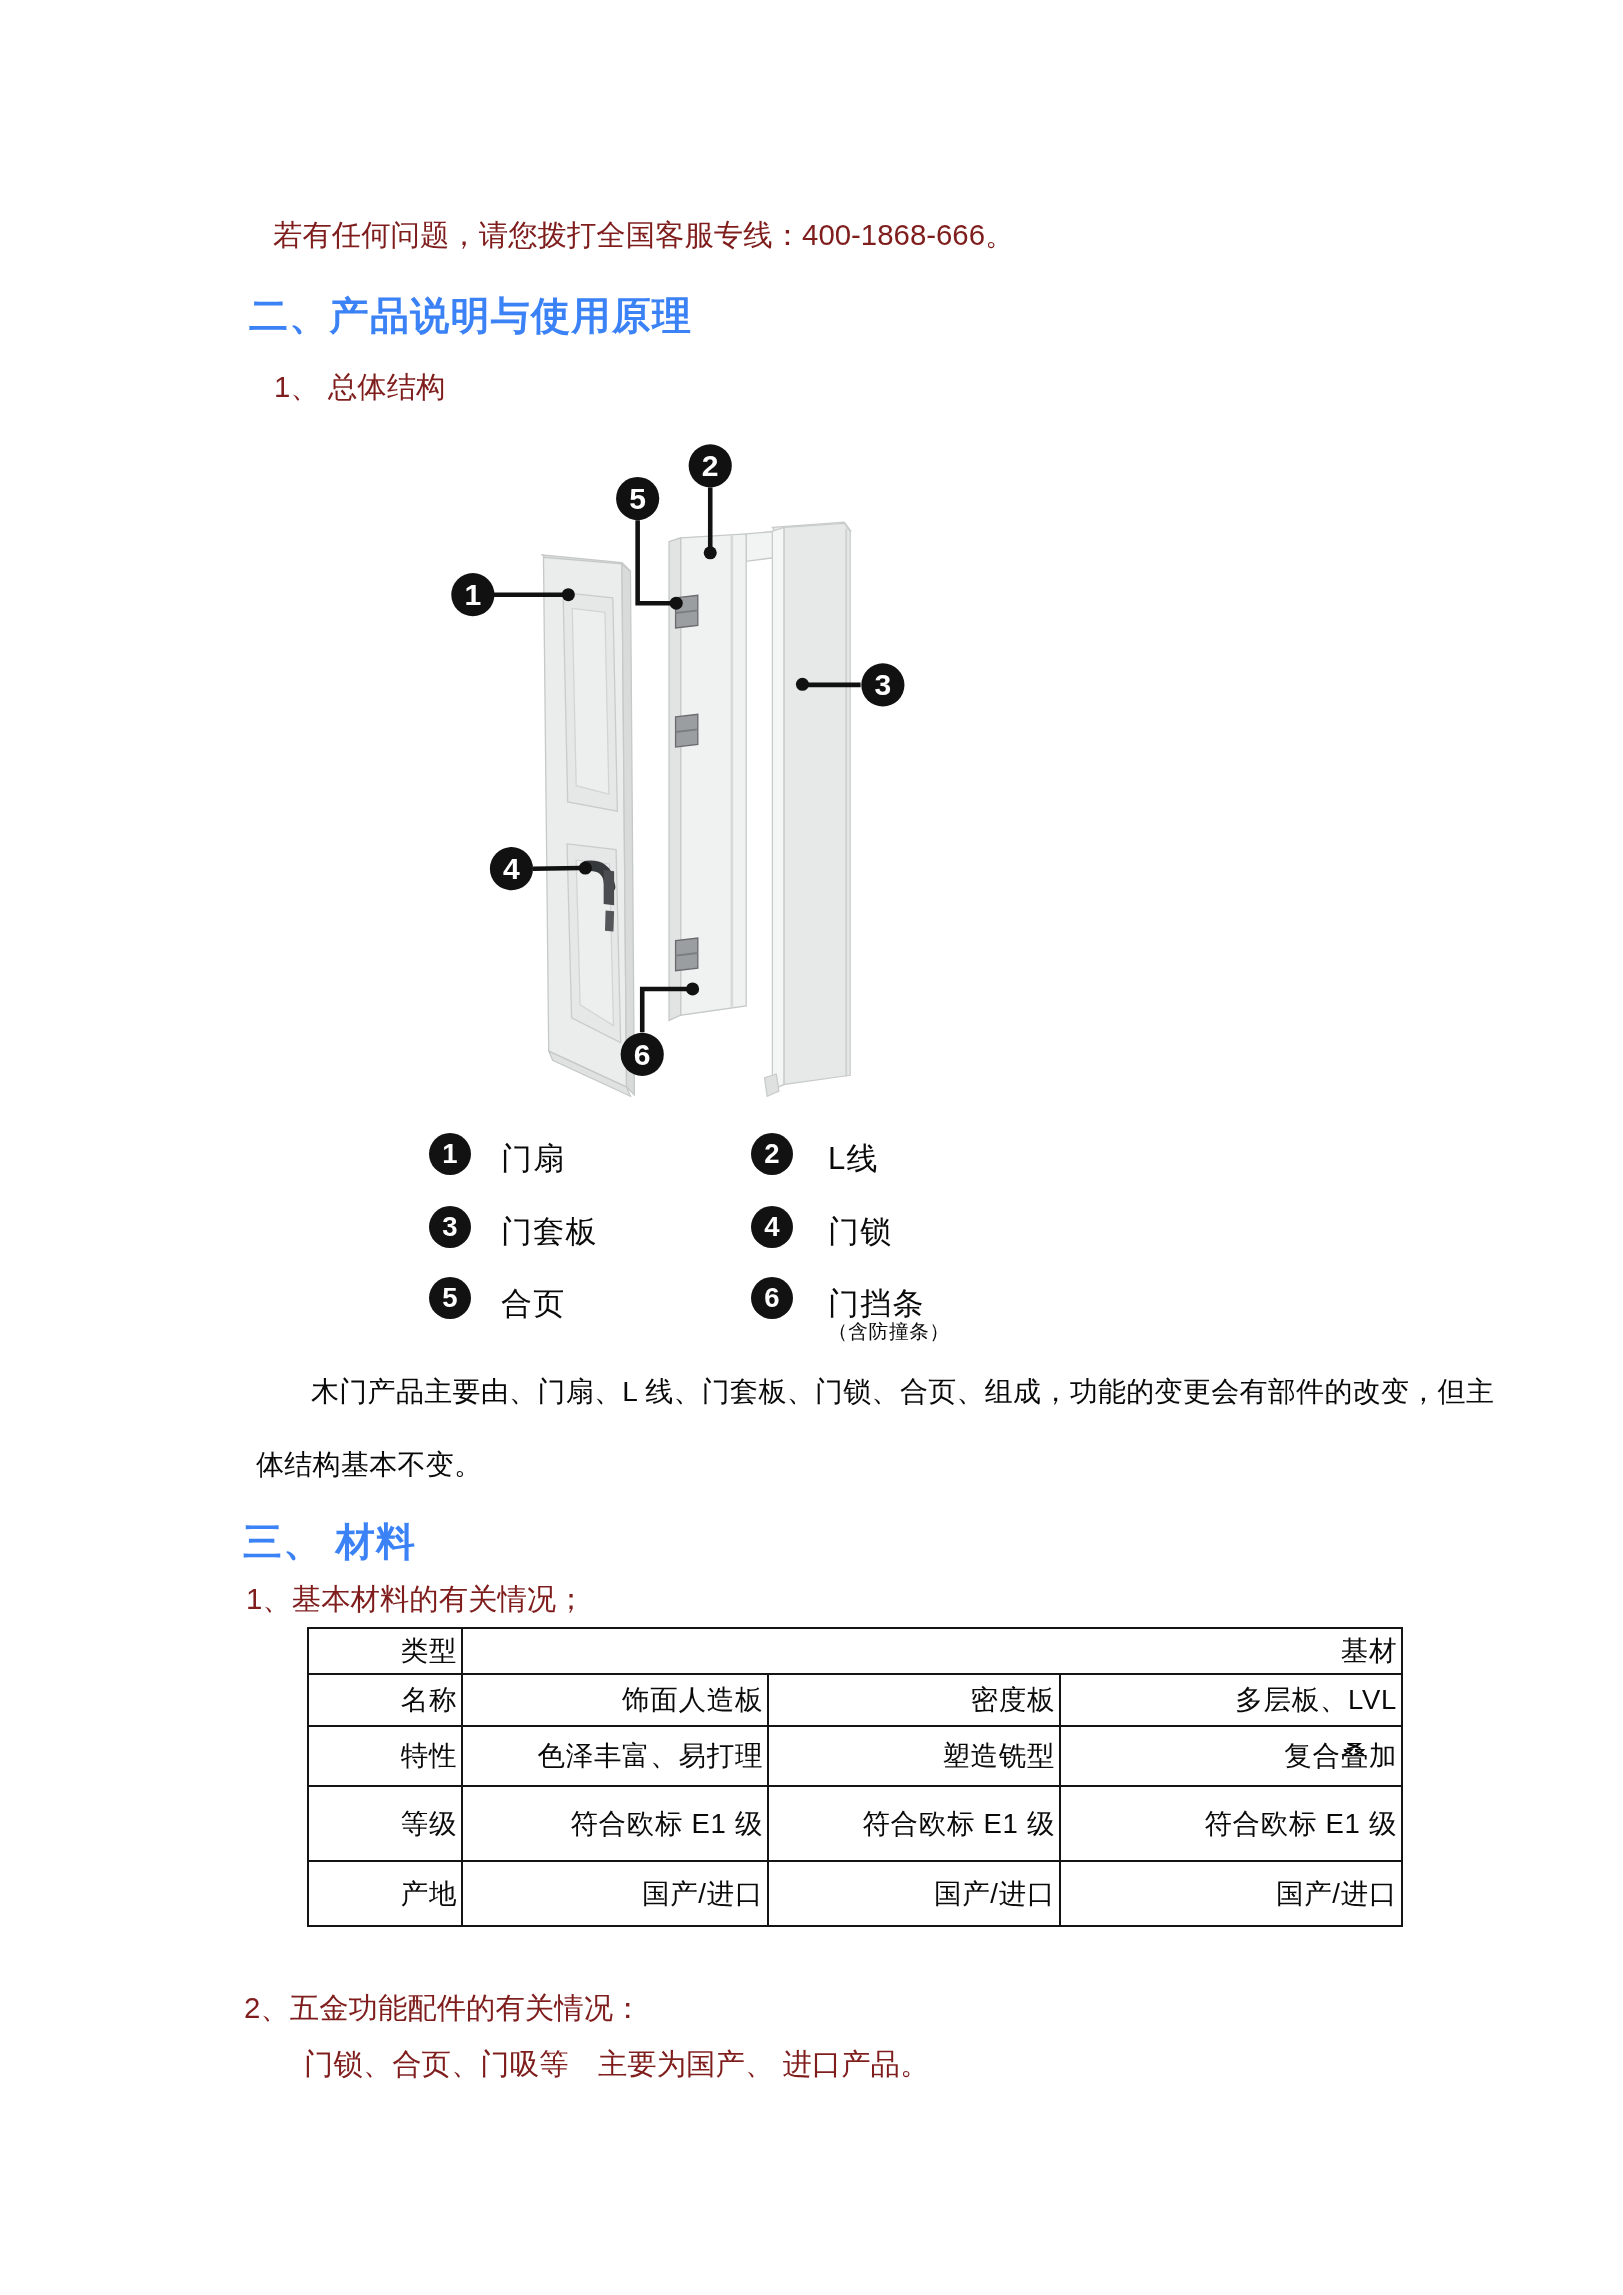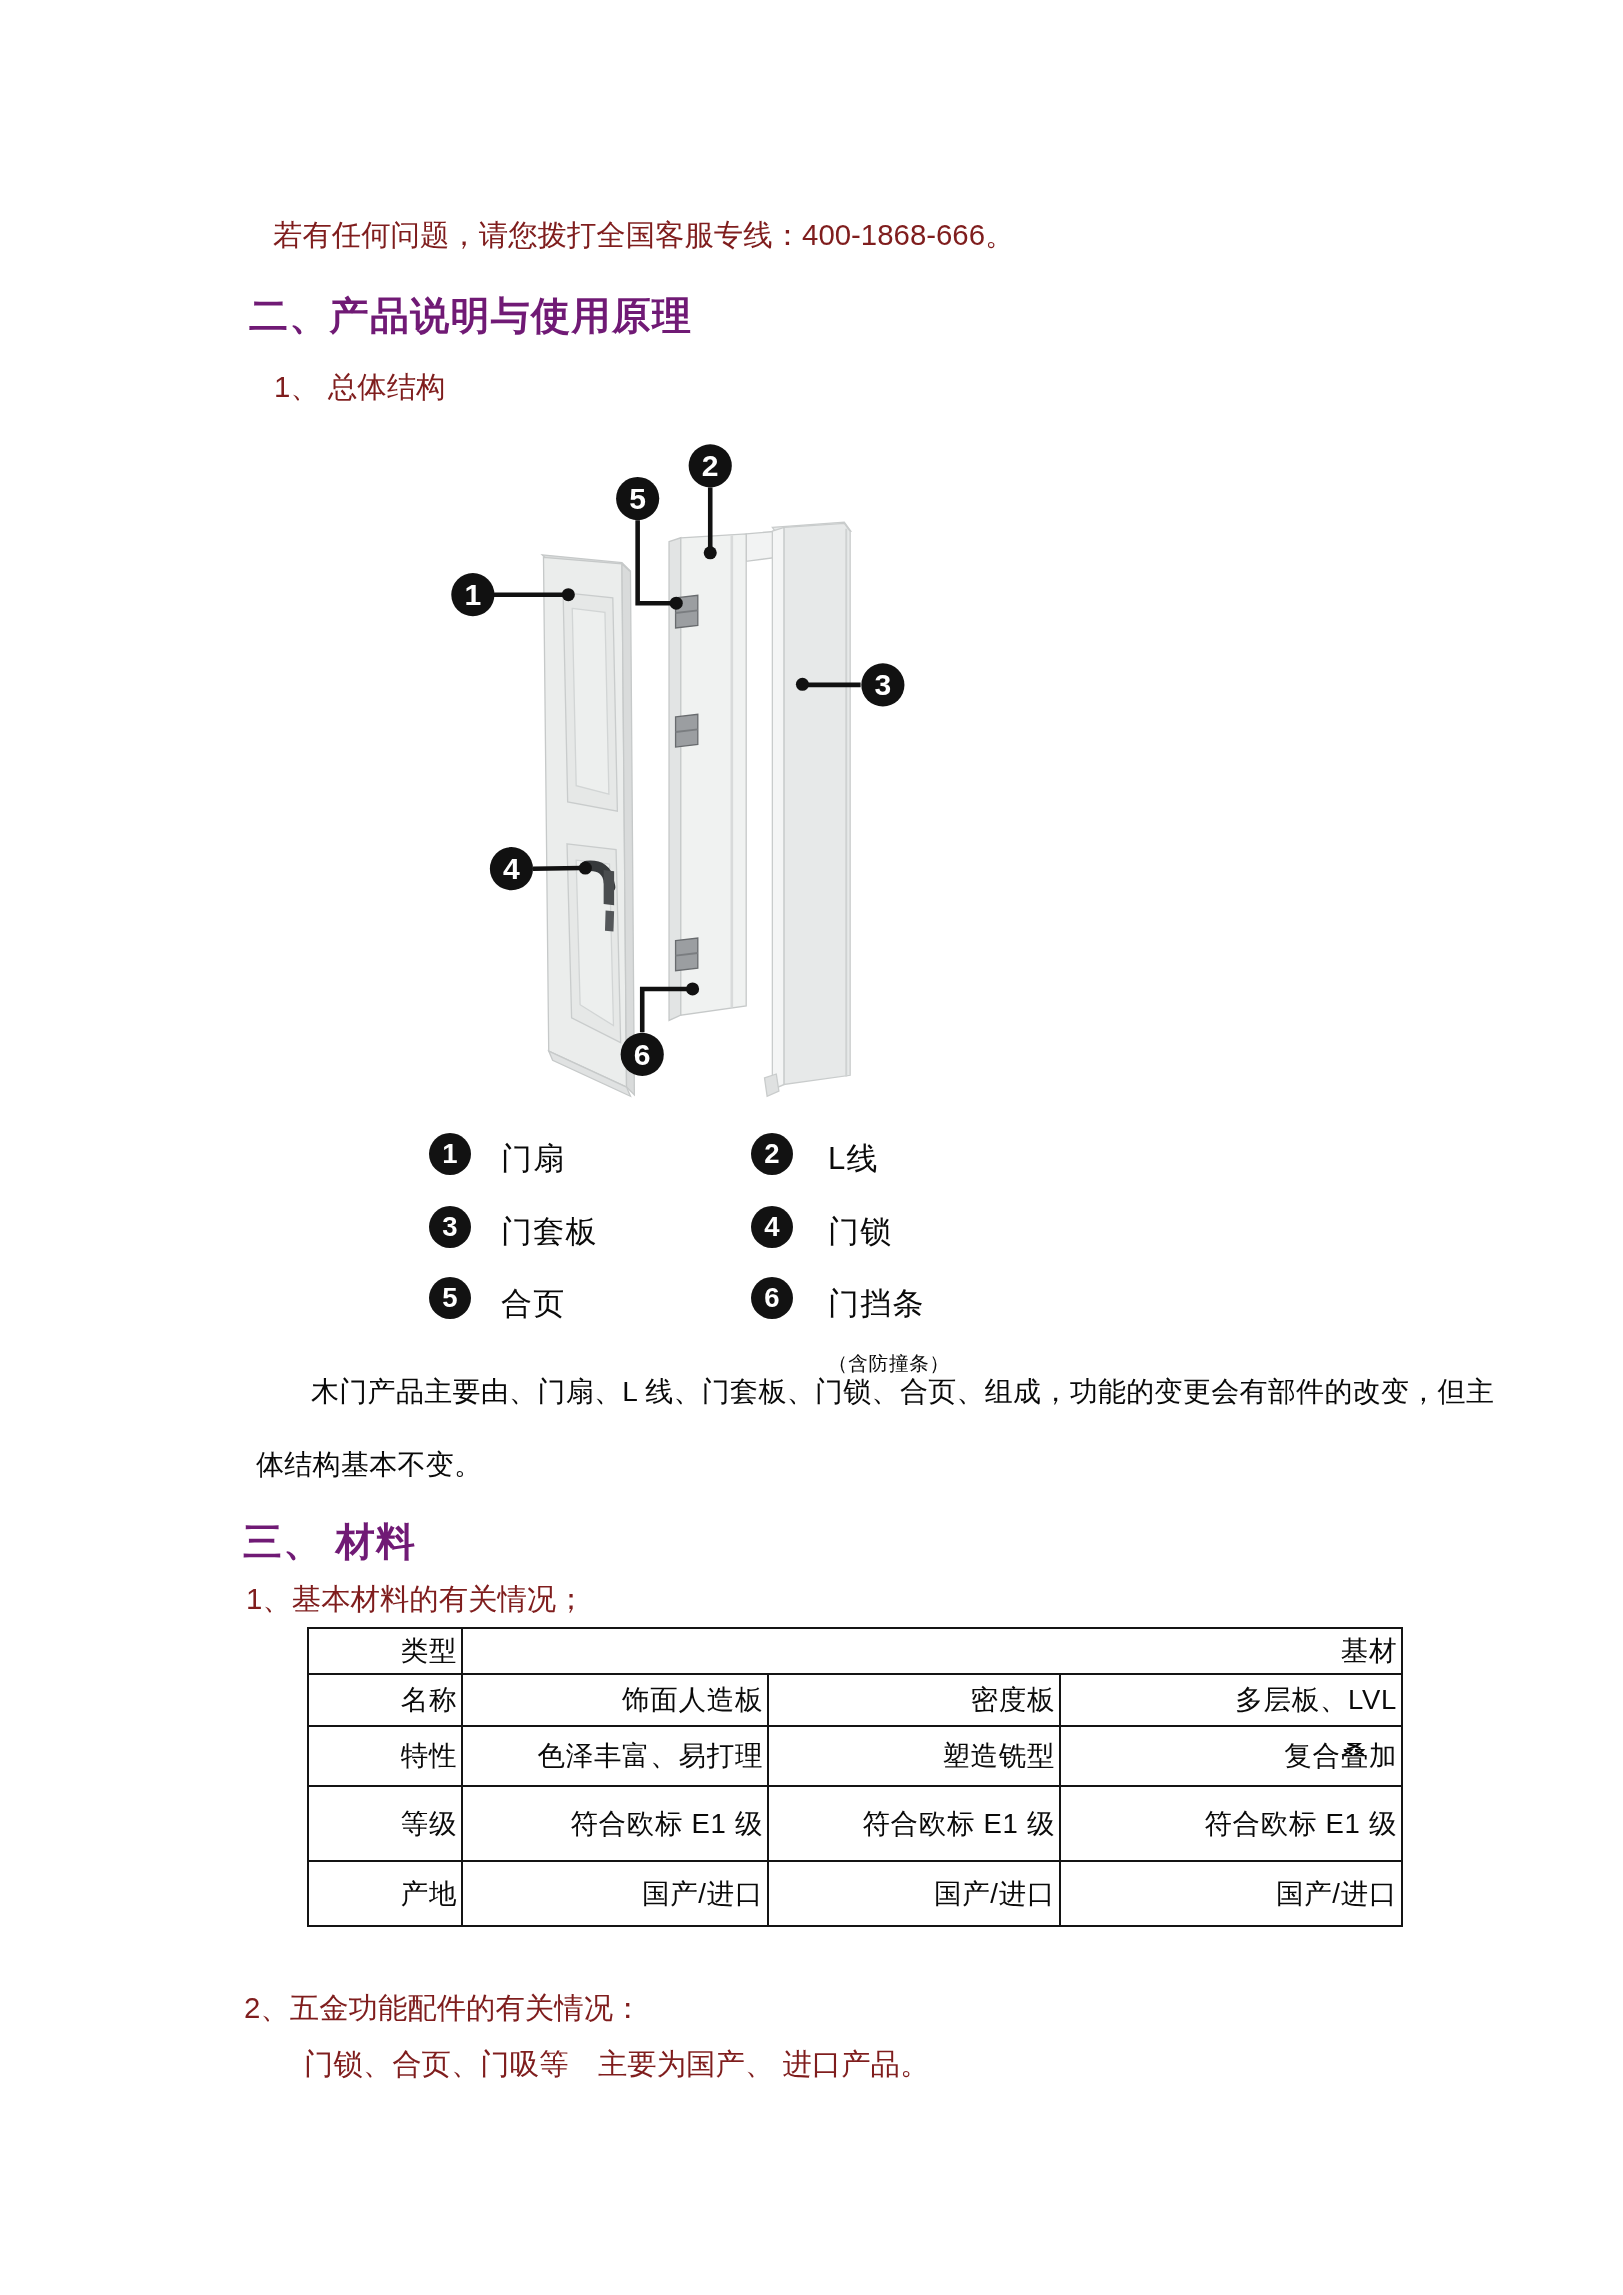--- a/index.html
+++ b/index.html
@@ -4,21 +4,21 @@
 <style>
   * { margin:0; padding:0; box-sizing:border-box; }
   html,body { background:#ffffff; }
   #page {
     position:relative; width:1623px; height:2295px; background:#ffffff;
     font-family:"Liberation Sans","DejaVu Sans",sans-serif; color:#000;
     overflow:hidden;
   }
   .abs { position:absolute; white-space:pre; }
   .body-text { font-size:29.4px; line-height:1.3; color:#7f1d1d; }
-  .h2 { font-size:39px; font-weight:700; letter-spacing:1.3px; color:#701a75;text-align:center; }
+  .h2 { font-size:39px; font-weight:700; letter-spacing:1.3px; color:#3b82f6;text-align:center; }
   .para { font-size:28px; color:#090909; letter-spacing:0.3px; }
   
   .legend-circle {
     position:absolute; width:42px; height:42px; border-radius:50%;
     background:#121212; color:#fff; display:flex; align-items:center; justify-content:center;
     font-size:27.5px; font-weight:700;
   }
   .legend-label { position:absolute; font-size:31px; color:#0a0a0a; letter-spacing:1.3px; }
   .legend-note { position:absolute; font-size:19.6px; color:#0a0a0a; letter-spacing:0.7px; }
   
@@ -135,21 +135,21 @@
     <div class="legend-label" style="left:501px; top:1211px;">门套板</div>
 
     <div class="legend-circle" style="left:751px; top:1206px;">4</div>
     <div class="legend-label" style="left:828px; top:1211px;">门锁</div>
 
     <div class="legend-circle" style="left:429px; top:1277px;">5</div>
     <div class="legend-label" style="left:501px; top:1283px;">合页</div>
 
     <div class="legend-circle" style="left:751px; top:1277px;">6</div>
     <div class="legend-label" style="left:828px; top:1283px;">门挡条</div>
-    <div class="legend-note" style="left:828px; top:1318px;margin-top:32px;">（含防撞条）</div>
+    <div class="legend-note" style="left:828px; top:1318px;">（含防撞条）</div>
   </div>
 
   <div class="abs para" style="left:311px; top:1373px;">木门产品主要由、门扇、L 线、门套板、门锁、合页、组成，功能的变更会有部件的改变，但主</div>
   <div class="abs para" style="left:256px; top:1446px;">体结构基本不变。</div>
 
   <div class="abs h2" style="left:243px; top:1515px;">三、 材料</div>
 
   <div class="abs body-text" style="left:246px; top:1580px;">1、基本材料的有关情况；</div>
 
   <table class="materials">

